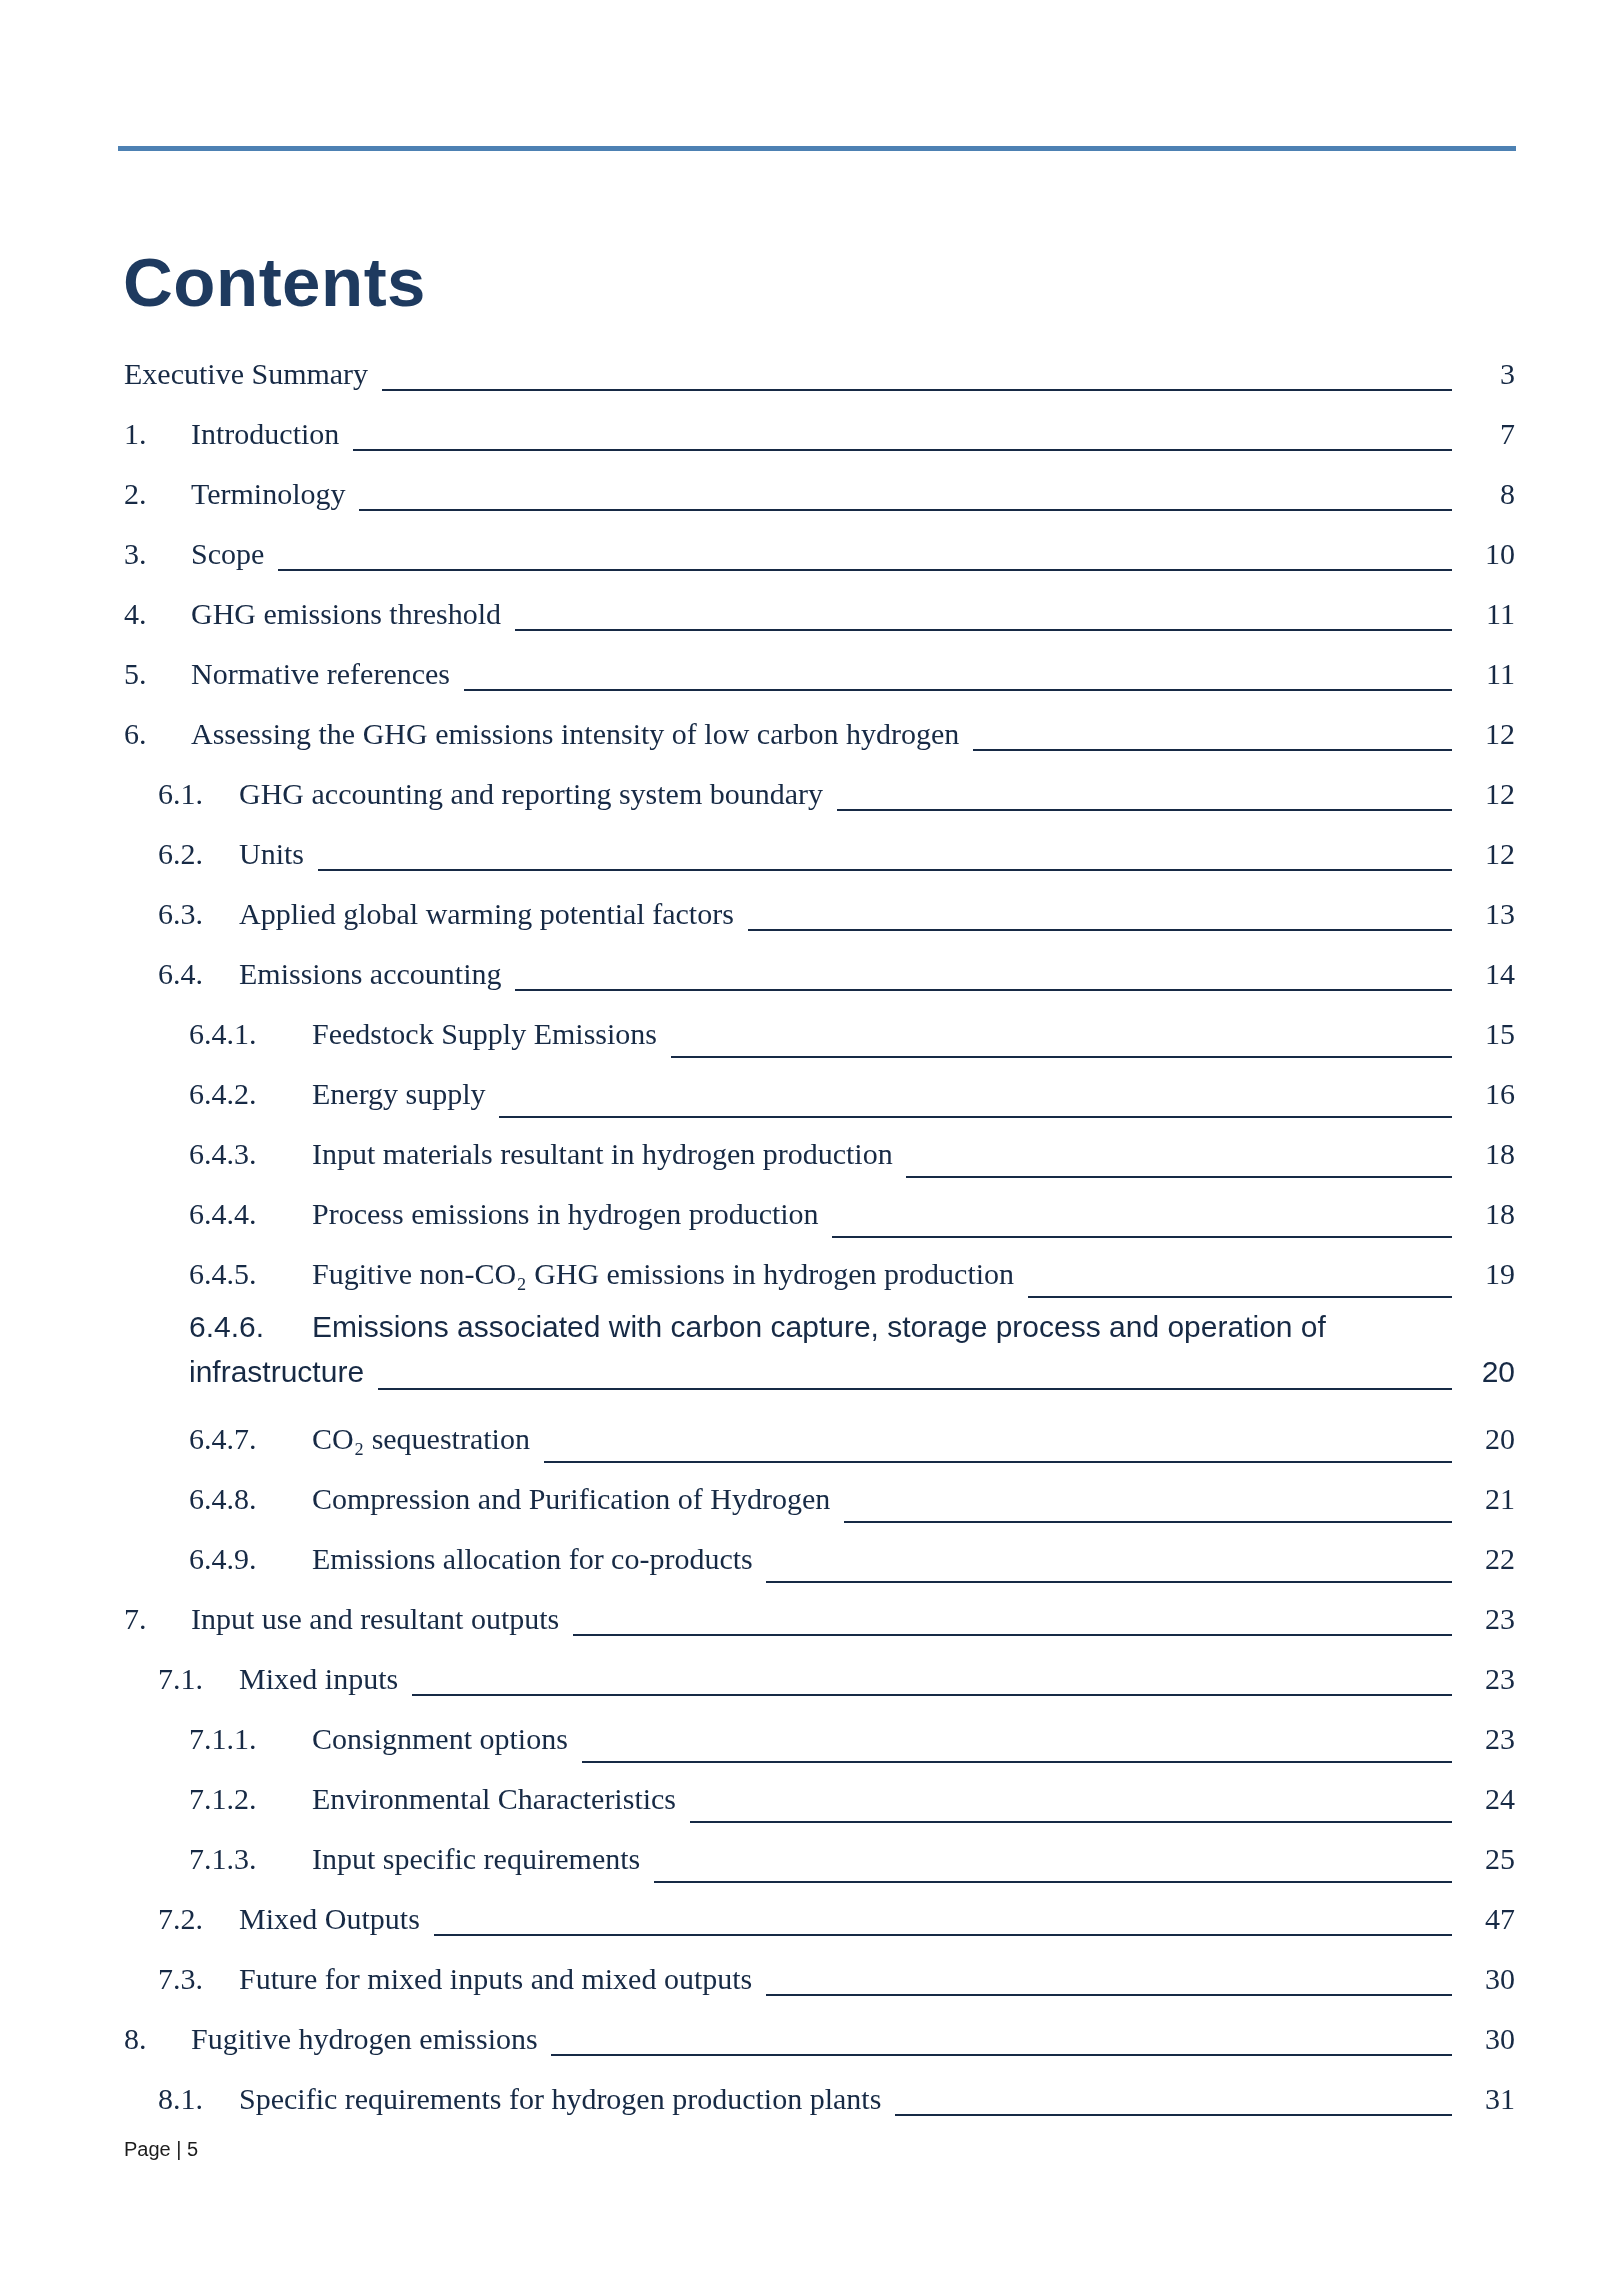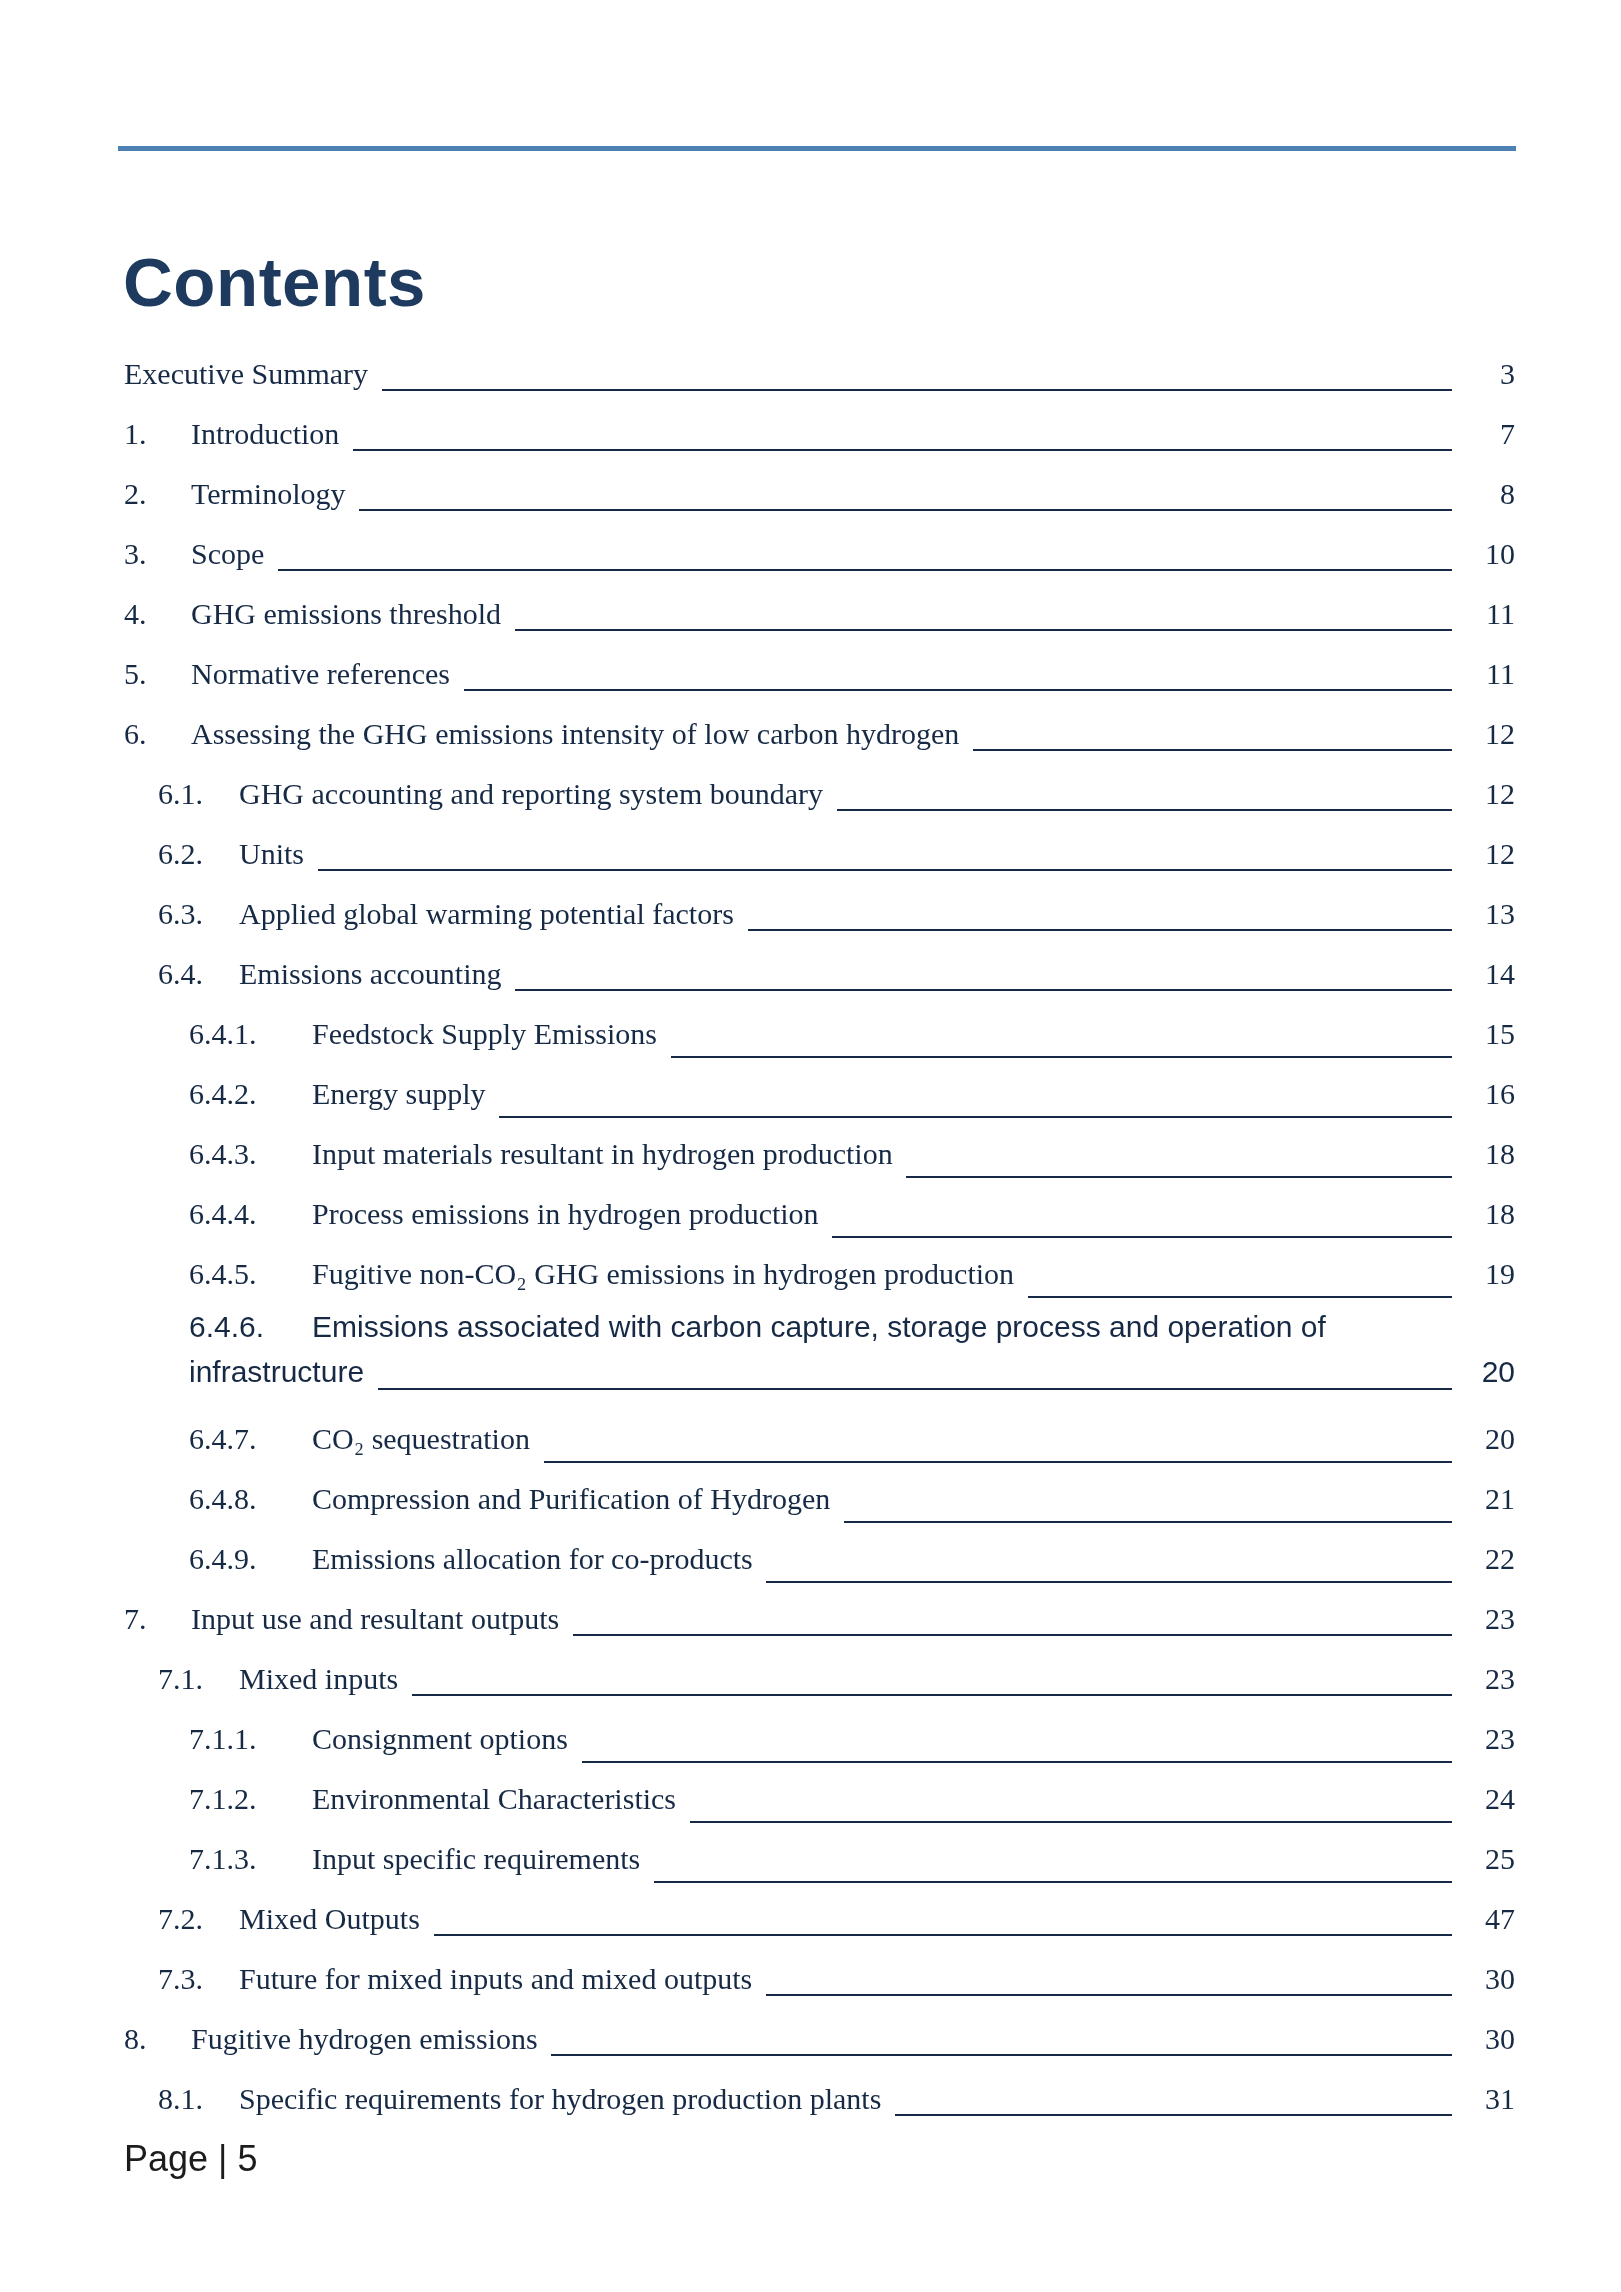--- a/index.html
+++ b/index.html
@@ -75,21 +75,21 @@
     display:flex;
     height:60px;
     line-height:45px;
     white-space:nowrap;
   }
   .toc-row-wrap .line2 .lead{height:39px;}
   .page-footer{
     position:absolute;
     left:124px;
     top:2137px;
-    font-size:36px;
+    font-size:20px;
     color:#1c1c1c;
     line-height:1.2;
   }
 </style>
 </head>
 <body>
 
 <div class="page">
   <div class="header-rule"></div>
   <h1 class="page-title">Contents</h1>

